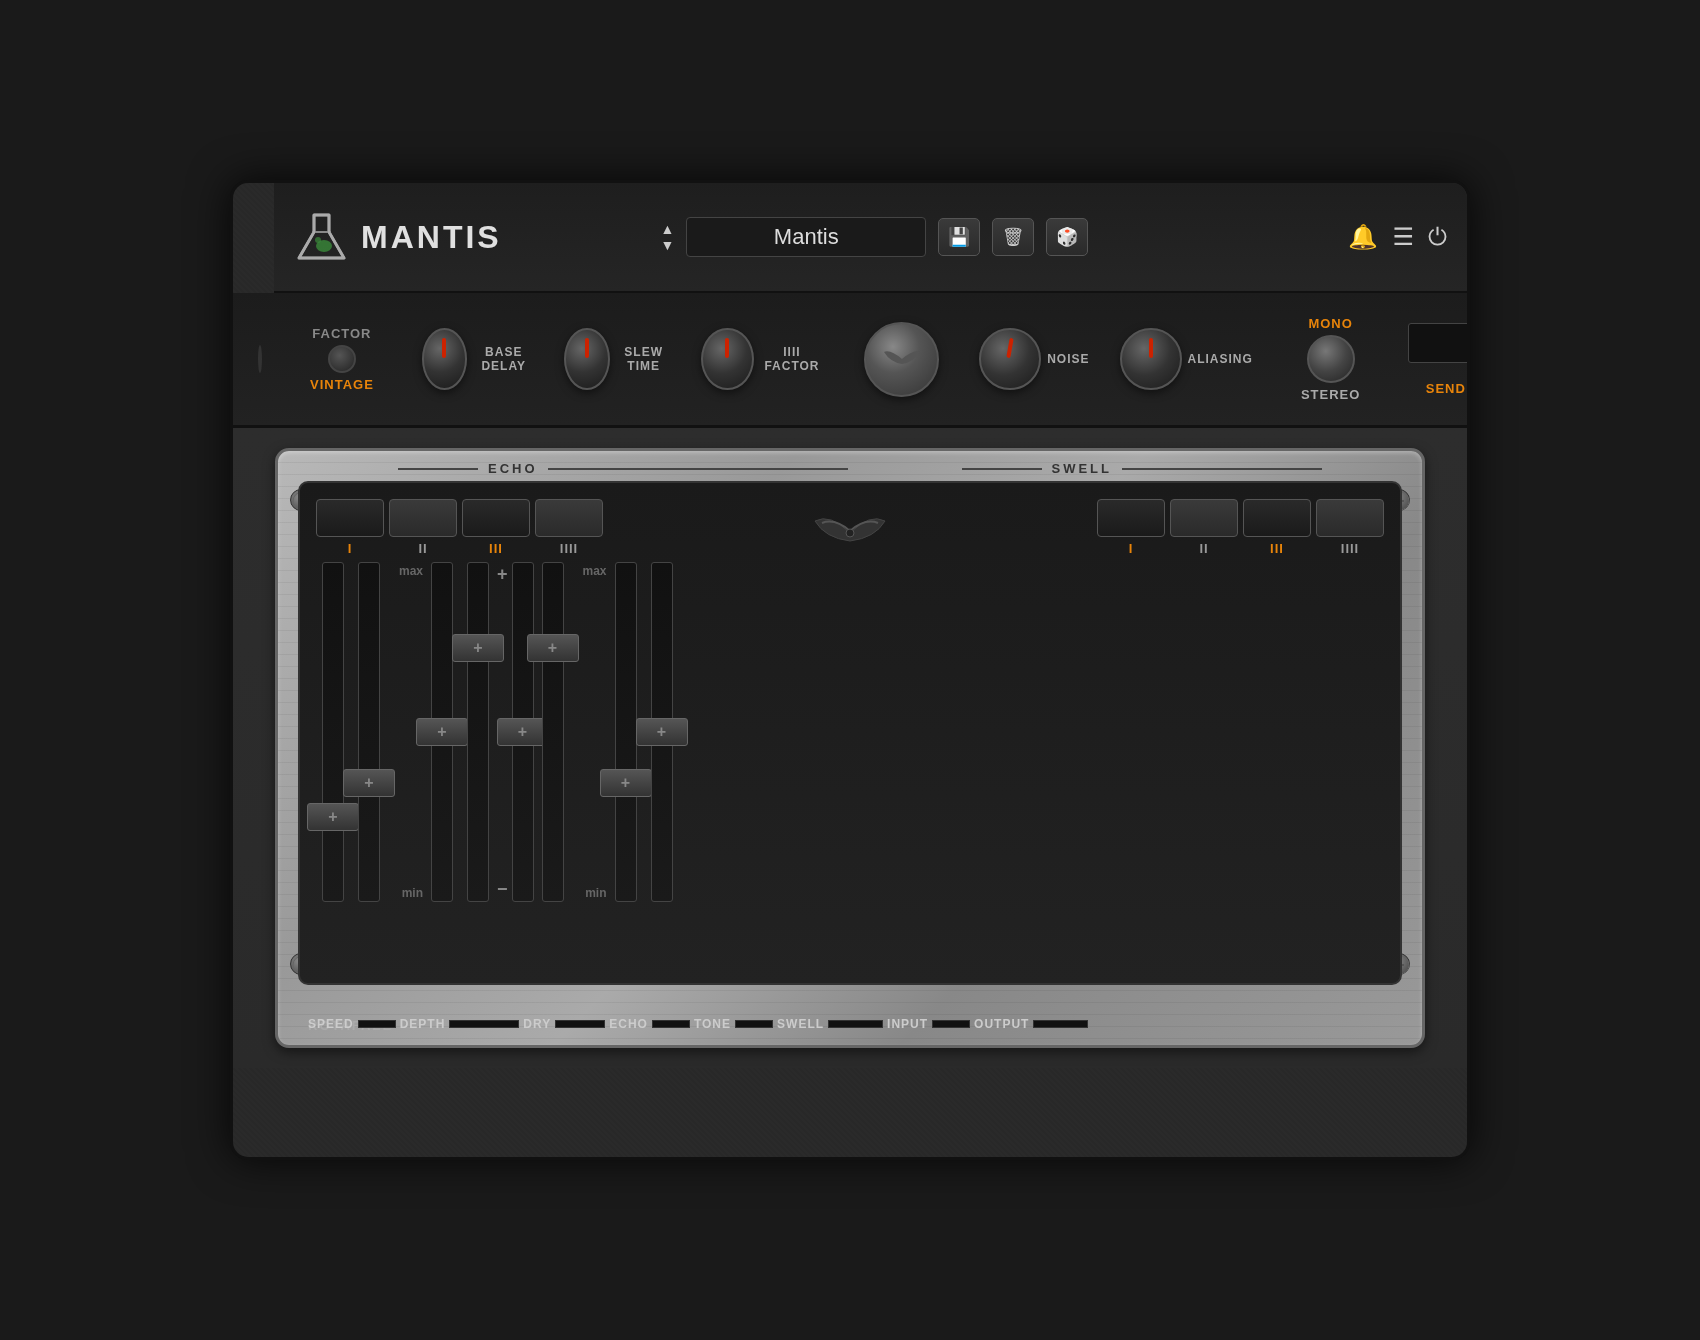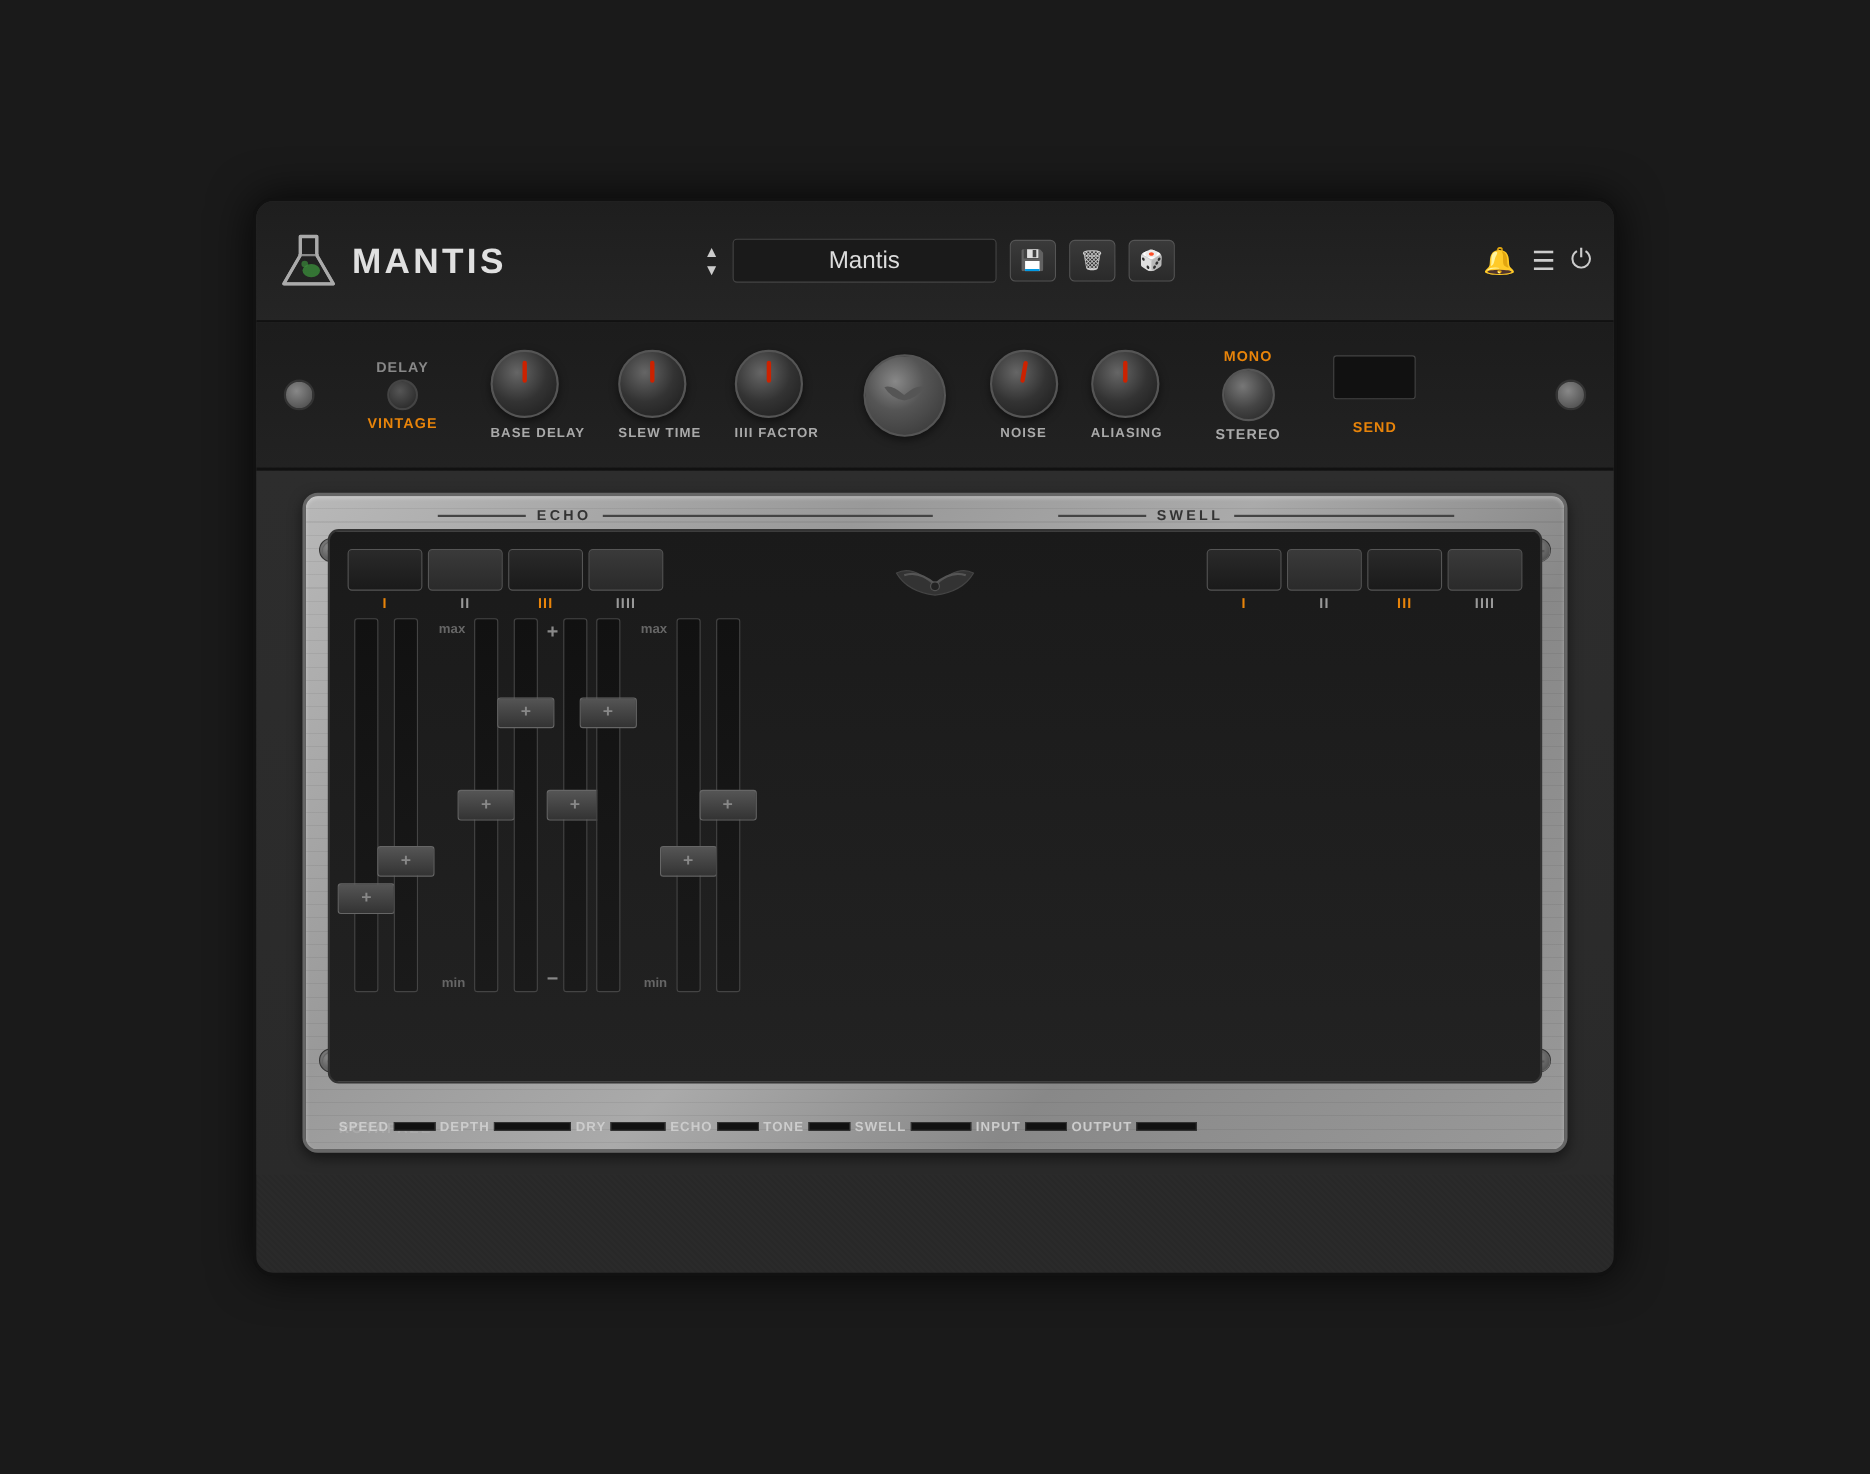--- a/index.html
+++ b/index.html
@@ -38,20 +38,21 @@
     
     .header {
       position: relative;
       z-index: 1;
       height: 110px;
       background: linear-gradient(180deg, #1e1e1e 0%, #252525 100%);
       display: flex;
       align-items: center;
       padding: 0 20px;
       border-bottom: 2px solid #111;
+      margin-left: 41px;
     }
 
     .logo-area {
       display: flex;
       align-items: center;
       gap: 12px;
       min-width: 200px;
     }
 
     .logo-flask {
@@ -159,21 +160,22 @@
 
     .toggle-label-bot {
       font-size: 13px;
       color: #e8840a;
       letter-spacing: 1px;
       font-weight: bold;
     }
 
     .knob-control {
       display: flex;
-      flex-direction: column;
+      flex-direction: row;
+      align-items: center;
       gap: 6px;
     }
 
     .knob {
       width: 62px;
       height: 62px;
       border-radius: 50%;
       background: radial-gradient(circle at 38% 32%, #666, #333 50%, #1a1a1a);
       border: 2px solid #555;
       position: relative;
@@ -427,21 +429,21 @@
       <span class="header-right-icon">☰</span>
       <span class="header-right-icon">⏻</span>
     </div>
   </div>
 
   <div class="controls-strip">
 
     <div class="screw-btn-left"></div>
 
     <div class="vintage-modern-toggle" style="margin: 0 18px;">
-      <span class="toggle-label-top">DELAY</span>
+      <span class="toggle-label-top">FACTOR</span>
       <div class="toggle-knob-small"></div>
       <span class="toggle-label-bot">VINTAGE</span>
     </div>
 
     <div class="knob-control">
       <div class="knob">
         <div class="knob-dot" style="transform: translateX(-50%) rotate(0deg);"></div>
       </div>
       <span class="knob-label">BASE DELAY</span>
     </div>

